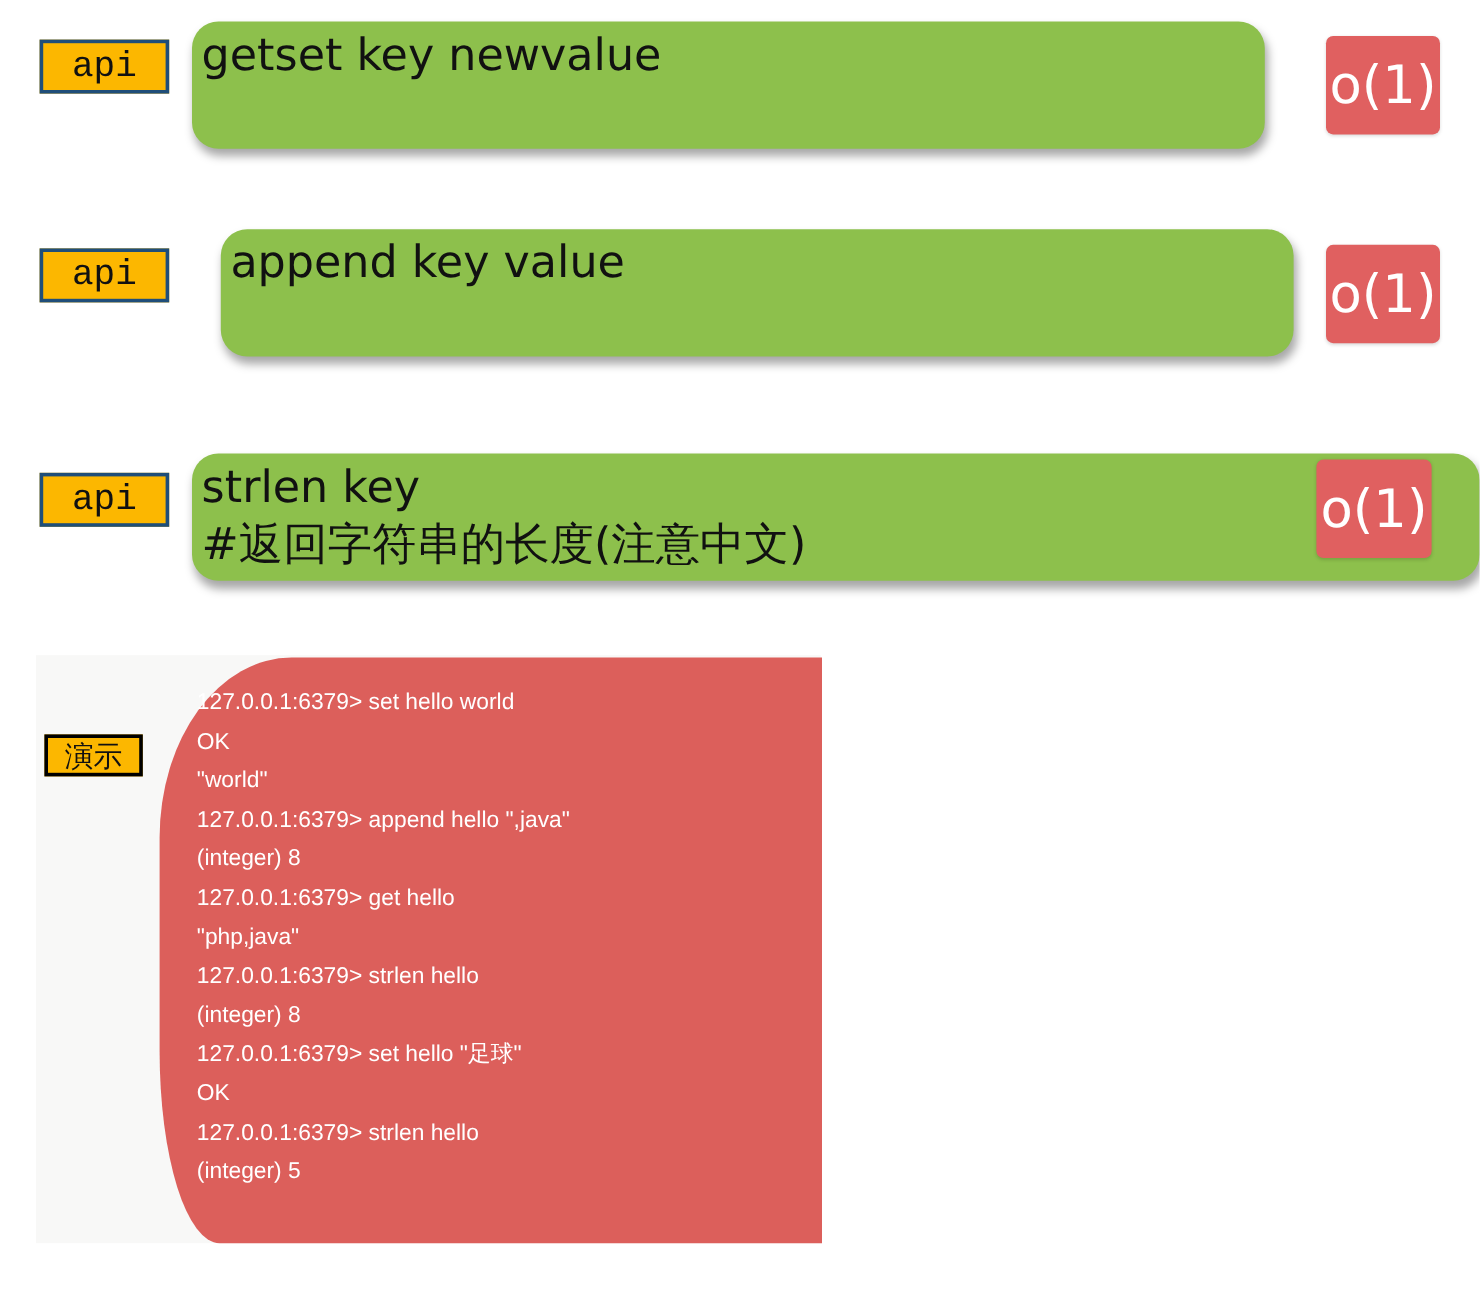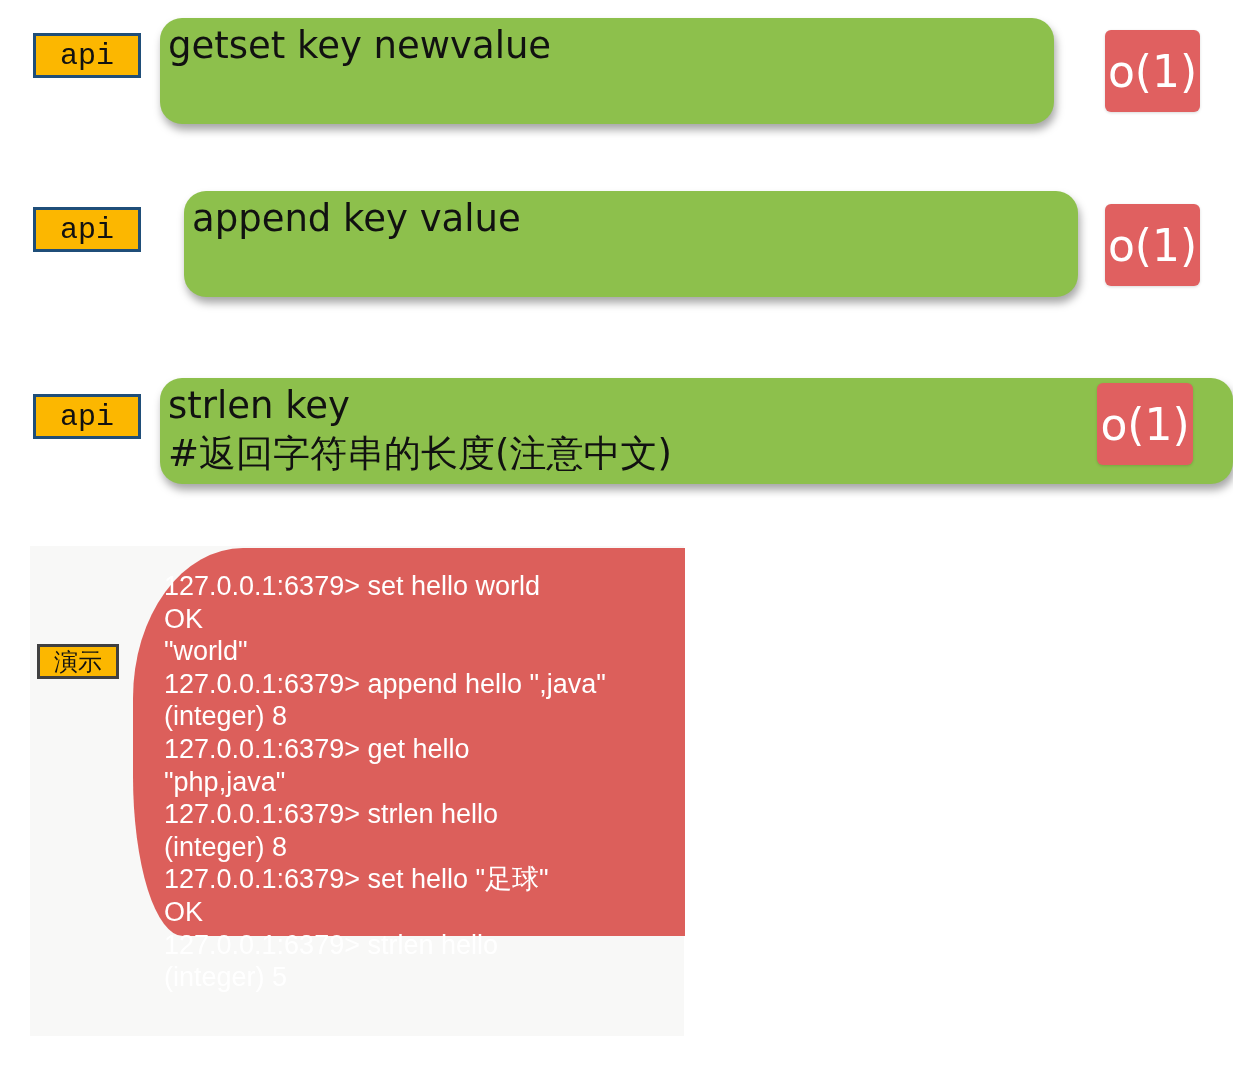--- a/index.html
+++ b/index.html
@@ -8,26 +8,26 @@
   .api-tag { position:absolute; background:#fcb700; border:3px solid #1f4e79; box-sizing:border-box;
              color:#111; font-size:30px; display:flex; align-items:center; justify-content:center;
              font-family:Liberation Mono, monospace; }
   .green-box { position:absolute; background:#8bc34a; background:#8dc04c; border-radius:22px;
                box-shadow: 2px 6px 8px rgba(0,0,0,0.35); color:#111; box-sizing:border-box;
                padding:4px 8px; font-size:37px; line-height:48px; }
   .green-box div { white-space:nowrap; }
   .o-badge { position:absolute; background:#e06060; border-radius:6px; color:#fff; font-size:44px;
              display:flex; align-items:center; justify-content:center; box-shadow:0 1px 3px rgba(0,0,0,0.15); }
   .demo-bg { position:absolute; left:30px; top:546px; width:654px; height:490px; background:#f8f8f7; }
-  .demo-tag { position:absolute; left:37px; top:644px; width:82px; height:35px; background:#fcb700;
-              border:3px solid #404040; box-sizing:border-box; font-size:24px; display:flex;
+  .demo-tag { position:absolute; left:37px; top:612px; width:82px; height:35px; background:#fcb700;
+              border:3px solid #000000; box-sizing:border-box; font-size:24px; display:flex;
               align-items:center; justify-content:center; color:#111; }
-  .terminal { position:absolute; left:133px; top:548px; width:552px; height:388px; background:#dc5f5b;
+  .terminal { position:absolute; left:133px; top:548px; width:552px; height:488px; background:#dc5f5b;
               border-top-left-radius:110px 150px; border-bottom-left-radius:50px 160px;
-              box-sizing:border-box; padding:22px 0 0 31px; color:#fff; font-size:27px; line-height:32.6px;
+              box-sizing:border-box; padding:22px 0 0 31px; color:#fff; font-size:19px; line-height:32.6px;
               font-family:"Liberation Sans", sans-serif; }
   .terminal div { white-space:nowrap; }
 </style>
 </head>
 <body>
 
 <div class="api-tag" style="left:33px;top:33px;width:108px;height:45px;">api</div>
 <div class="green-box" style="left:160px;top:18px;width:894px;height:106px;">
   <div>getset key newvalue</div>
 </div>

